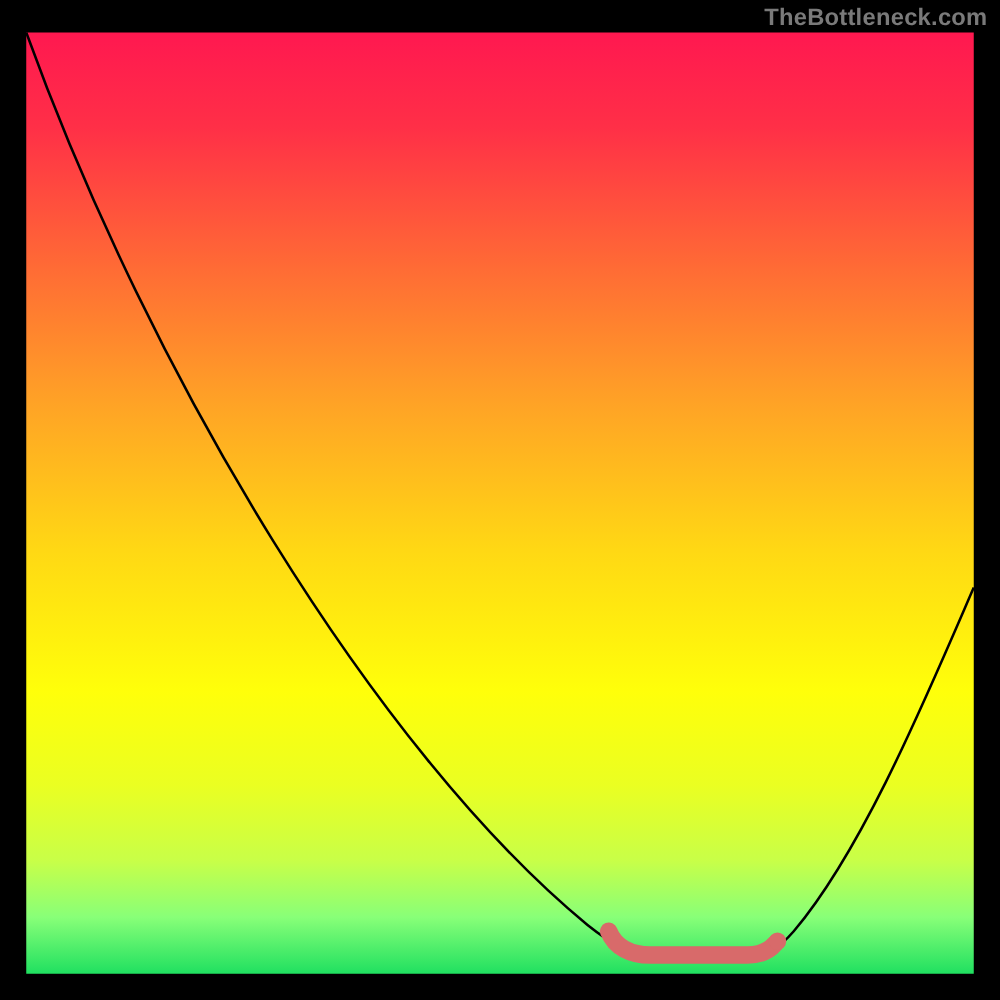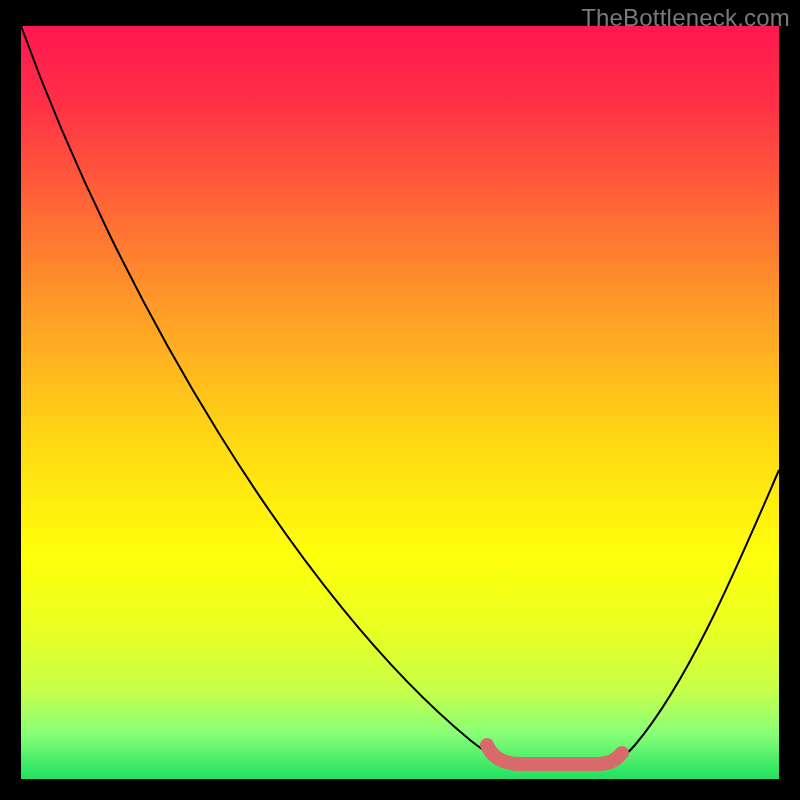--- a/index.html
+++ b/index.html
@@ -7,23 +7,23 @@
   .chart-container {
     position: absolute;
     top: 0; left: 0;
     width: 800px; height: 800px;
   }
   .watermark {
     position: absolute;
     top: 4px;
     right: 10px;
     font-family: Arial, sans-serif;
-    font-size: 24px;
+    font-size: 19px;
     color: #7a7a7a;
-    font-weight: 400;
+    font-weight: 700;
     letter-spacing: 0.2px;
   }
 </style>
 </head>
 <body>
 
 <div class="chart-container">
   <svg width="800" height="800" viewBox="0 0 800 800">
     <defs>
       <linearGradient id="bg-grad" x1="0" y1="0" x2="0" y2="1">

